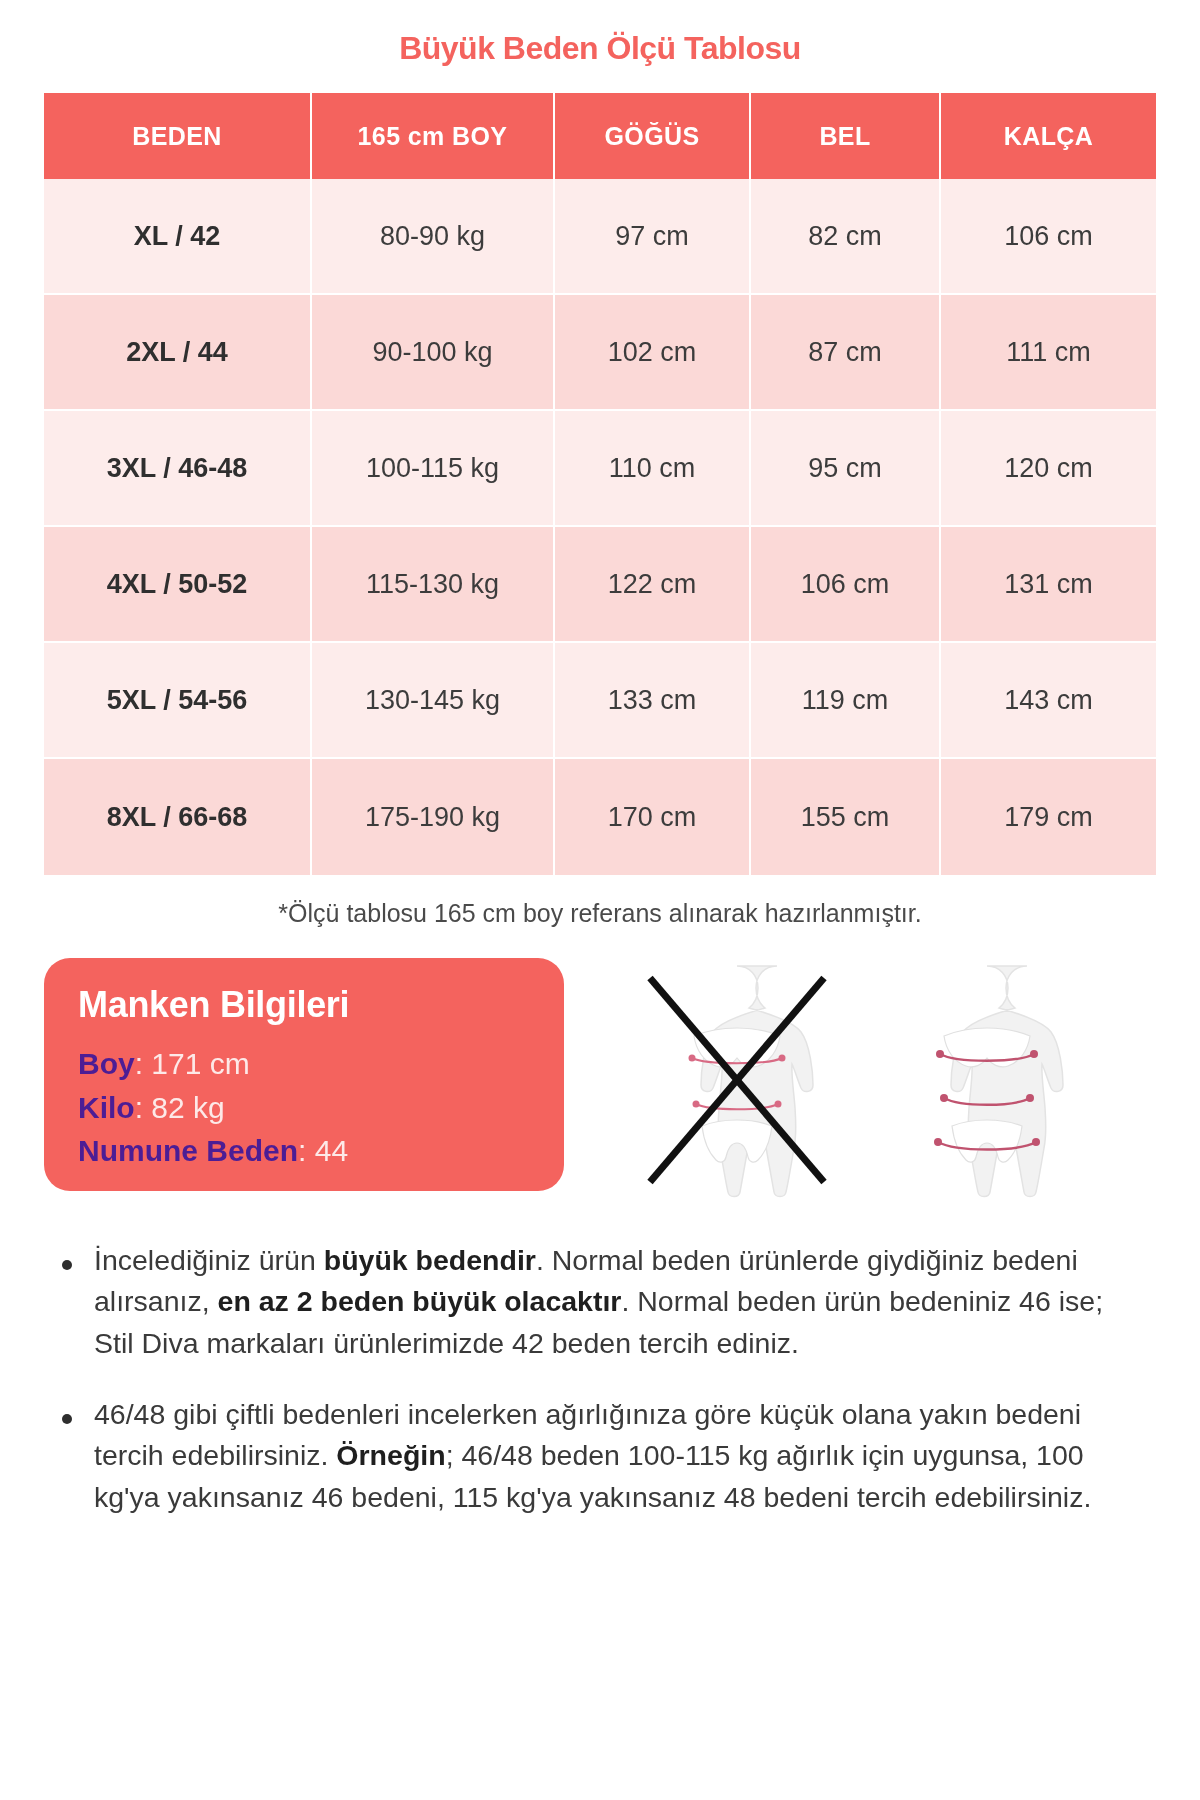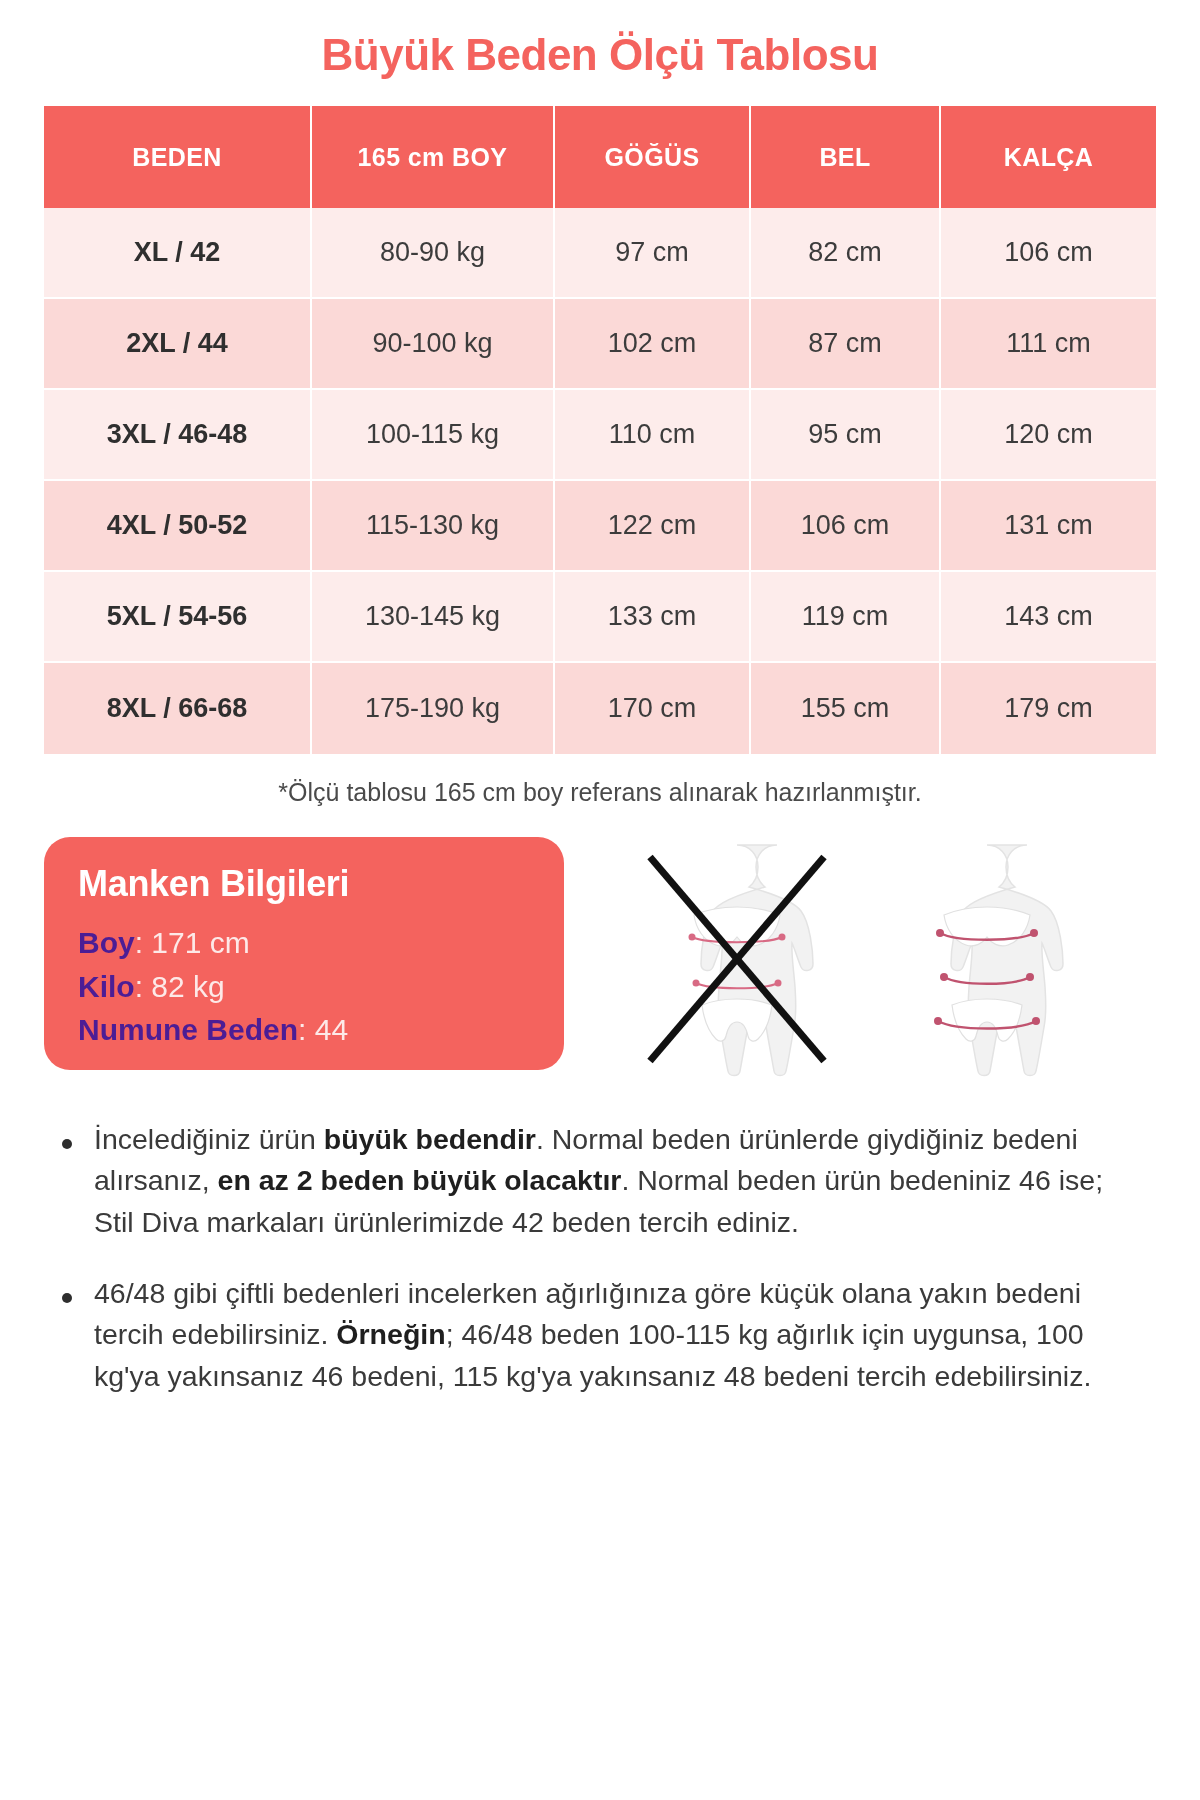--- a/index.html
+++ b/index.html
@@ -13,49 +13,49 @@
     width: 1200px; height: 1800px;
     position: relative;
     padding: 0 44px;
     background: #ffffff;
   }
 
   
   .title {
     text-align: center;
     color: #f4635e;
-    font-size: 44px;
+    font-size: 32px;
     font-weight: bold;
     letter-spacing: -0.5px;
     padding-top: 30px;
     padding-bottom: 26px;
   }
 
   
   .size-table {
     width: 1112px;
     border-collapse: separate;
     border-spacing: 0;
     table-layout: fixed;
     margin: 0 auto;
   }
   .size-table th {
     background: #f4635e;
     color: #ffffff;
     font-size: 25px;
     font-weight: bold;
     letter-spacing: 0.4px;
-    height: 102px;
+    height: 86px;
     vertical-align: middle;
     text-align: center;
     border-right: 2px solid #ffffff;
   }
   .size-table th:last-child { border-right: none; }
   .size-table td {
-    height: 91px;
+    height: 116px;
     text-align: center;
     vertical-align: middle;
     font-size: 27px;
     color: #3c3c3c;
     background: #fdeceb;
     border-right: 2px solid #ffffff;
     border-bottom: 2px solid #ffffff;
     margin-left: 30px;
   }
   .size-table td:last-child { border-right: none; }

